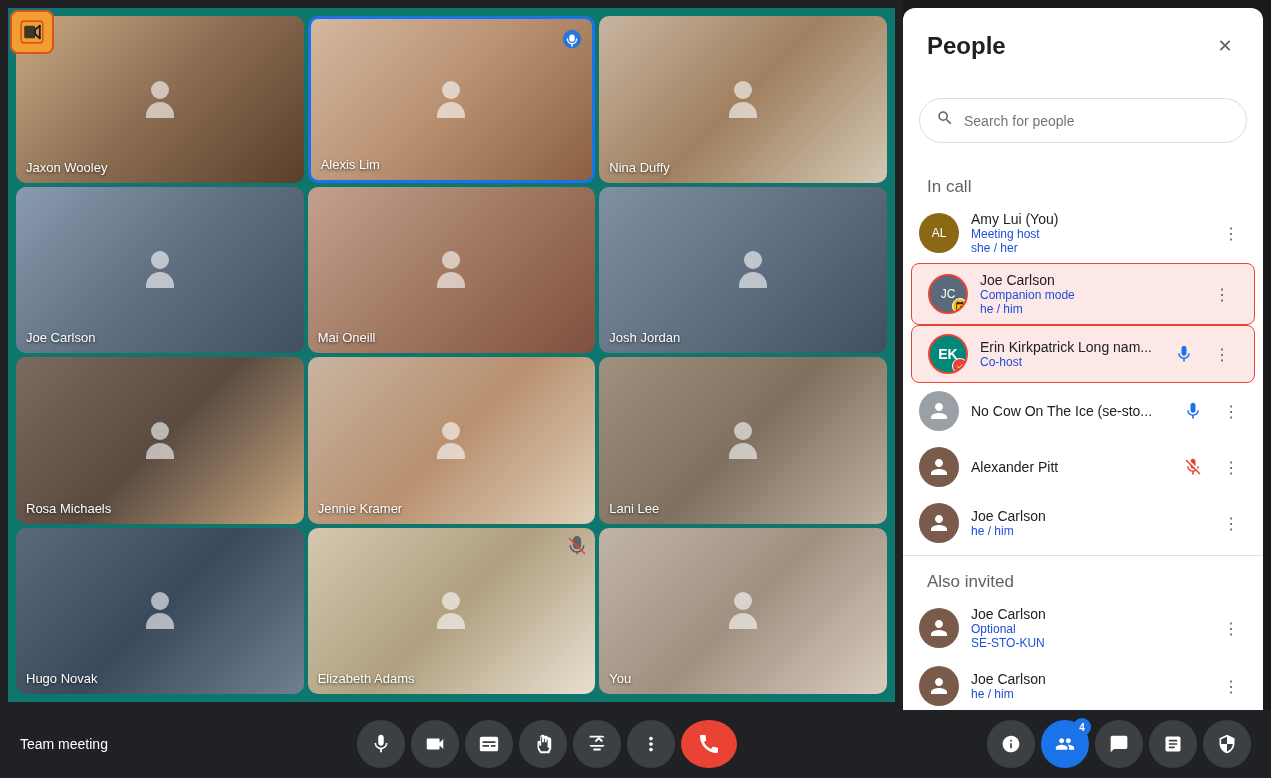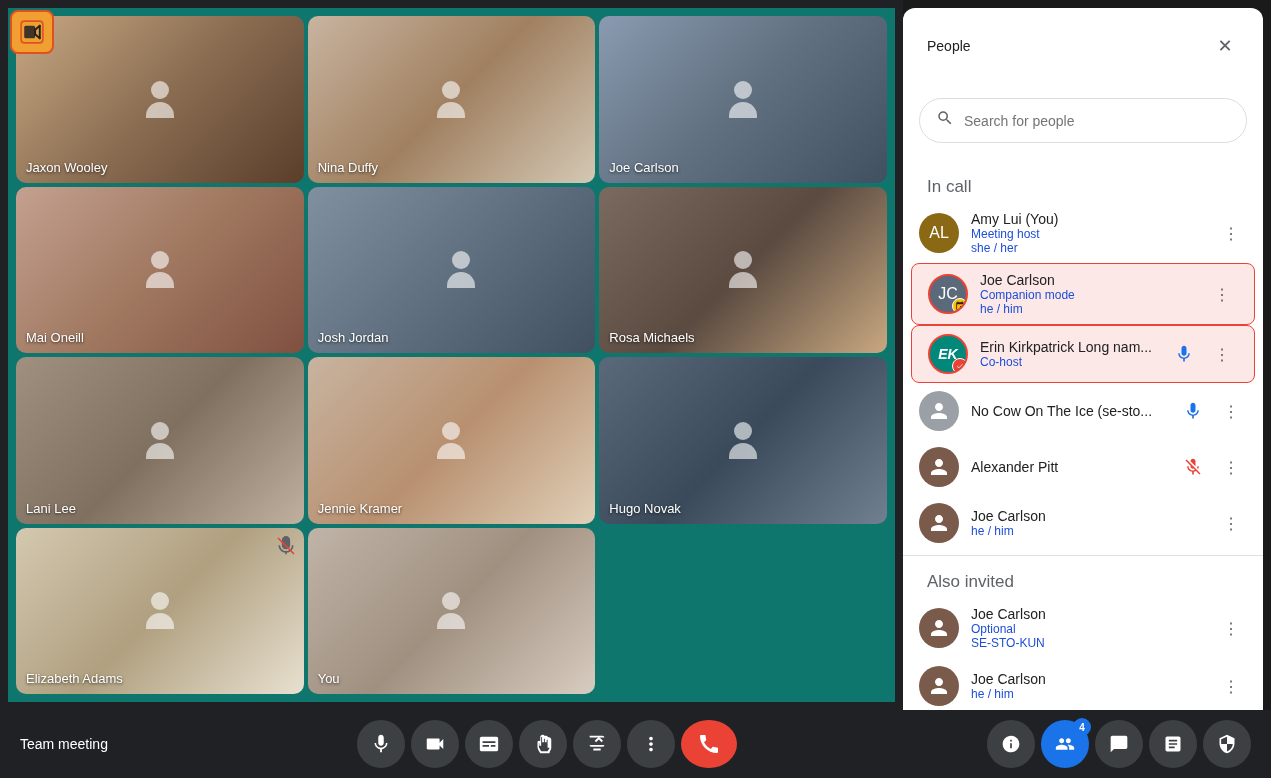--- a/index.html
+++ b/index.html
@@ -31,36 +31,36 @@
     .mic-icon-tile { position: absolute; top: 8px; right: 8px; width: 24px; height: 24px; display: flex; align-items: center; justify-content: center; }
 
     
     .logo-btn { position: absolute; top: 10px; left: 10px; z-index: 10; background: #f0a030; border: 2.5px solid #e05020; border-radius: 8px; width: 44px; height: 44px; display: flex; align-items: center; justify-content: center; cursor: pointer; }
     .logo-btn svg { width: 28px; height: 28px; }
 
     
     .people-panel { width: 360px; background: #fff; display: flex; flex-direction: column; border-radius: 12px 12px 0 0; margin: 8px 8px 0 0; overflow: hidden; }
 
     .panel-header { display: flex; align-items: center; justify-content: space-between; padding: 20px 20px 12px 24px; }
-    .panel-title { font-size: 14px; font-weight: 400; color: #202124; }
+    .panel-title { font-size: 24px; font-weight: 700; color: #202124; }
     .close-btn { width: 36px; height: 36px; border-radius: 50%; border: none; background: transparent; cursor: pointer; display: flex; align-items: center; justify-content: center; font-size: 18px; color: #5f6368; }
 
     .add-people-btn { display: flex; align-items: center; gap: 10px; padding: 8px 24px; cursor: pointer; color: #1a73e8; font-size: 14px; font-weight: 500; }
 
     .search-box { margin: 22px 16px; display: flex; align-items: center; border: 1px solid #dadce0; border-radius: 24px; padding: 10px 16px; gap: 10px; }
     .search-icon { color: #5f6368; font-size: 18px; }
     .search-input { border: none; outline: none; flex: 1; font-size: 14px; color: #5f6368; background: transparent; }
 
     .section-label { padding: 12px 24px 6px; font-size: 17px; color: #5f6368; font-weight: 500; text-transform: none; }
 
     .people-list { flex: 1; overflow-y: auto; }
     .person-item { display: flex; align-items: center; padding: 8px 16px; cursor: pointer; position: relative; }
     .person-item.highlighted { background: #fce8e6; border: 1.5px solid #ea4335; border-radius: 8px; margin: 0 8px; }
 
-    .avatar { width: 40px; height: 40px; border-radius: 50%; background: #9aa0a6; margin-right: 12px; flex-shrink: 0; display: flex; align-items: center; justify-content: center; font-size: 16px; color: white; font-weight: 500; overflow: hidden; position: relative; }
+    .avatar { width: 40px; height: 40px; border-radius: 50%; background: #9aa0a6; margin-right: 12px; flex-shrink: 0; display: flex; align-items: center; justify-content: center; font-size: 12px; color: white; font-weight: 500; overflow: hidden; position: relative; }
 
     .avatar-amy { background: #8B6914; }
     .avatar-joe { background: #5a6a7a; }
     .avatar-nocow { background: #9aa0a6; }
     .avatar-alex { background: #7a5a4a; }
     .avatar-joe2 { background: #7a5a4a; }
     .avatar-joe3 { background: #7a5a4a; }
     .avatar-joe4 { background: #7a5a4a; }
 
     .person-info { flex: 1; min-width: 0; }
@@ -90,21 +90,21 @@
     .participants-count { position: absolute; top: -2px; right: -2px; background: #1a73e8; color: white; font-size: 10px; width: 18px; height: 18px; border-radius: 50%; display: flex; align-items: center; justify-content: center; font-weight: 600; }
 
     
     .silhouette { width: 100%; height: 100%; display: flex; flex-direction: column; align-items: center; justify-content: center; gap: 3px; }
     .sil-head { width: 18px; height: 18px; background: rgba(255,255,255,0.6); border-radius: 50%; }
     .sil-body { width: 28px; height: 16px; background: rgba(255,255,255,0.6); border-radius: 14px 14px 0 0; }
 
     .divider { height: 1px; background: #e0e0e0; margin: 4px 0; }
 
     
-    .ek-avatar { background: #00897b; font-size: 14px; font-weight: 600; font-style: italic; }
+    .ek-avatar { background: #00897b; font-size: 14px; font-weight: 600; }
 
   </style>
 </head>
 <body>
 
 <div class="main-area">
 
   <div style="flex:1; position:relative; background:#202124; padding:8px; display:flex; flex-direction:column;">
 
     <div class="logo-btn" style="position:absolute; top:10px; left:10px; z-index:10;">
@@ -123,20 +123,35 @@
     <div class="video-grid">
 
       <div class="video-tile tile-jaxon">
         <div class="silhouette">
           <div class="sil-head"></div>
           <div class="sil-body"></div>
         </div>
         <span class="name-label">Jaxon Wooley</span>
       </div>
 
+      <div class="video-tile tile-alexis active-speaker">
+        <div class="silhouette">
+          <div class="sil-head"></div>
+          <div class="sil-body"></div>
+        </div>
+        <div class="mic-icon-tile">
+          <svg width="22" height="22" viewBox="0 0 24 24" fill="#1a73e8">
+              <circle cx="12" cy="12" r="10" fill="#1a73e8" opacity="0.9"></circle>
+              <rect x="9" y="7" width="6" height="8" rx="3" fill="white"></rect>
+              <path d="M7 12c0 2.76 2.24 5 5 5s5-2.24 5-5" stroke="white" stroke-width="1.5" fill="none" stroke-linecap="round"></path>
+              <line x1="12" y1="17" x2="12" y2="20" stroke="white" stroke-width="1.5" stroke-linecap="round"></line>
+            </svg>
+        </div>
+        <span class="name-label">Alexis Lim</span>
+      </div>
 
       <div class="video-tile tile-nina">
         <div class="silhouette">
           <div class="sil-head"></div>
           <div class="sil-body"></div>
         </div>
         <span class="name-label">Nina Duffy</span>
       </div>
 
       <div class="video-tile tile-joe">
@@ -164,34 +179,34 @@
       </div>
 
       <div class="video-tile tile-rosa">
         <div class="silhouette">
           <div class="sil-head"></div>
           <div class="sil-body"></div>
         </div>
         <span class="name-label">Rosa Michaels</span>
       </div>
 
+      <div class="video-tile tile-jennie">
+        <div class="silhouette">
+          <div class="sil-head"></div>
+          <div class="sil-body"></div>
+        </div>
+        <span class="name-label">Jennie Kramer</span>
+      </div>
+
       <div class="video-tile tile-lani">
         <div class="silhouette">
           <div class="sil-head"></div>
           <div class="sil-body"></div>
         </div>
         <span class="name-label">Lani Lee</span>
-      </div>
-
-      <div class="video-tile tile-jennie">
-        <div class="silhouette">
-          <div class="sil-head"></div>
-          <div class="sil-body"></div>
-        </div>
-        <span class="name-label">Jennie Kramer</span>
       </div>
 
       <div class="video-tile tile-hugo">
         <div class="silhouette">
           <div class="sil-head"></div>
           <div class="sil-body"></div>
         </div>
         <span class="name-label">Hugo Novak</span>
       </div>
 

